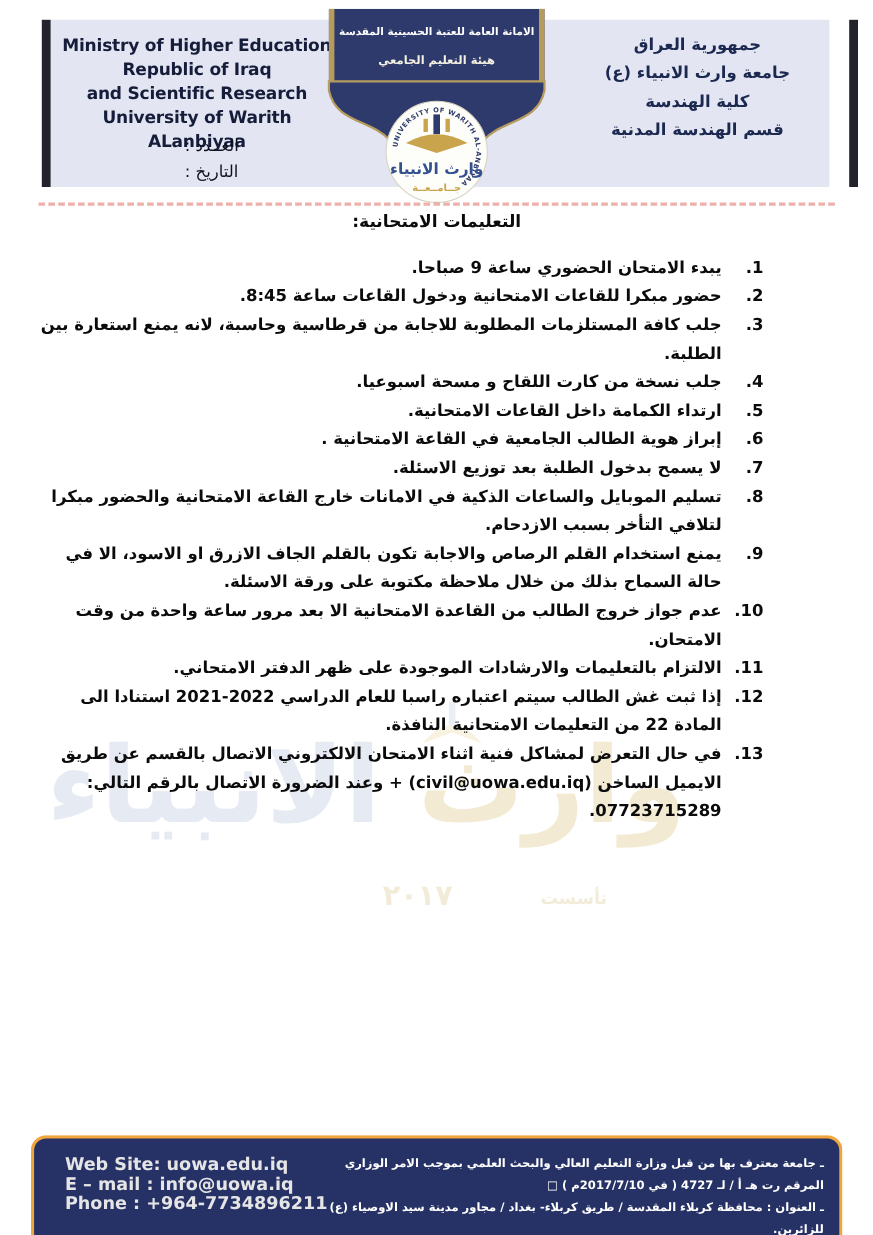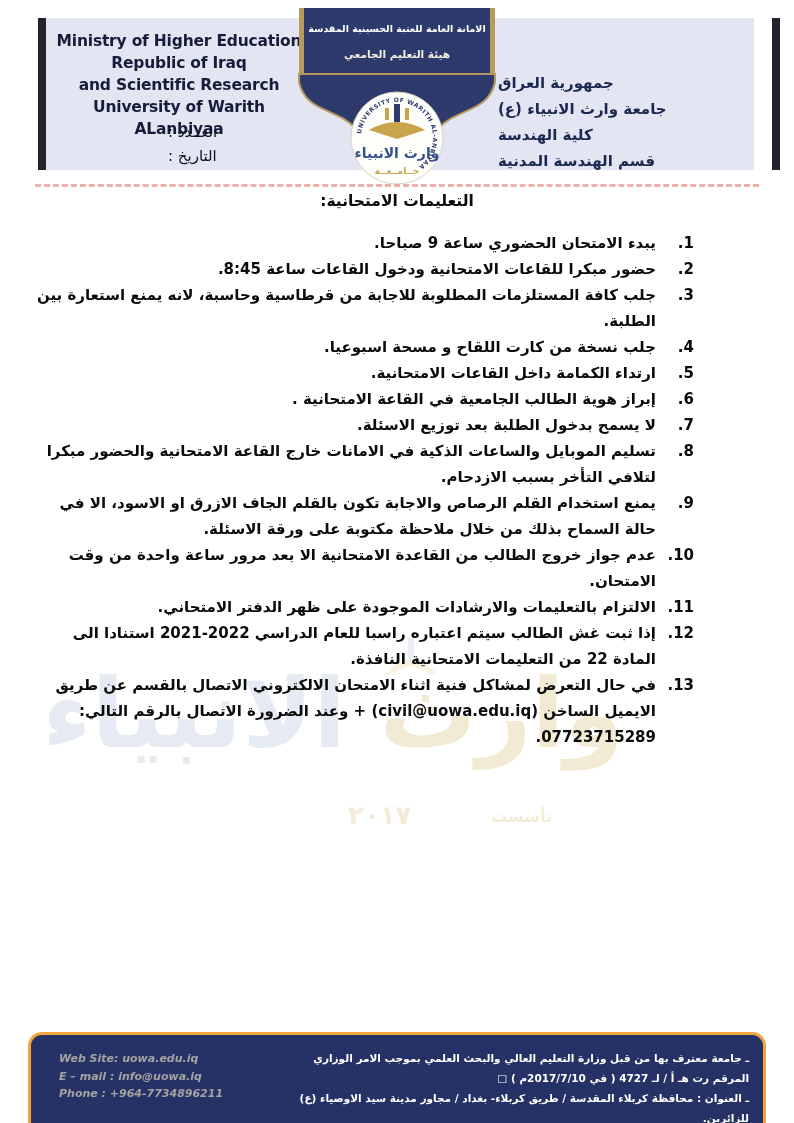--- a/index.html
+++ b/index.html
@@ -23,22 +23,22 @@
     text-align:center; font-weight:600; font-size:15.5px; line-height:22px;
     color:#161d3a; letter-spacing:-0.2px;
     font-family:"DejaVu Sans", sans-serif;
   }
   .issue-block {
     position:absolute; left:168px; top:120px; direction:rtl; text-align:left;
     font-weight:normal; font-size:15px; line-height:24px; color:#0d1120;
   }
   .arabic-block {
     position:absolute; left:498px; top:27px; width:272px;
-    direction:rtl; text-align:left; font-weight:bold;
-    font-size:15px; line-height:26px; color:#1b2950;margin-top:43px;
+    direction:rtl; text-align:center; font-weight:bold;
+    font-size:15px; line-height:26px; color:#1b2950;
   }
   .arabic-block .small { font-size:15px; }
 
   .emblem { position:absolute; left:297px; top:8px; }
 
   .perforation {
     position:absolute; left:35px; right:35px; top:184px; height:0;
     border-top:3px dashed rgba(222,112,100,0.55);
   }
 
@@ -78,24 +78,23 @@
     font-size:42px; font-weight:bold; color:#e0cc95; letter-spacing:-2px;
   }
 
   
   .footer {
     position:absolute; left:28px; top:1032px; width:738px; height:91px;
     background:#263266; border:3px solid #f0a63c; border-bottom:none;
     border-radius:14px 14px 0 0;
   }
   .footer-left {
-    position:absolute; left:28px; top:15px; color:#a3a3a3;
-    font-size:11px; line-height:17.5px; font-weight:bold;
+    position:absolute; left:28px; top:15px; color:#e5e5e5;
+    font-size:16px; line-height:17.5px; font-weight:bold;
     font-family:"DejaVu Sans", sans-serif;
-    font-style:italic;
   }
   .footer-right {
     position:absolute; right:14px; top:13px; width:472px; color:#ffffff;
     direction:rtl; text-align:right; font-size:10.5px; line-height:20px;
     font-weight:bold;
   }
 </style>
 </head>
 <body>
 

